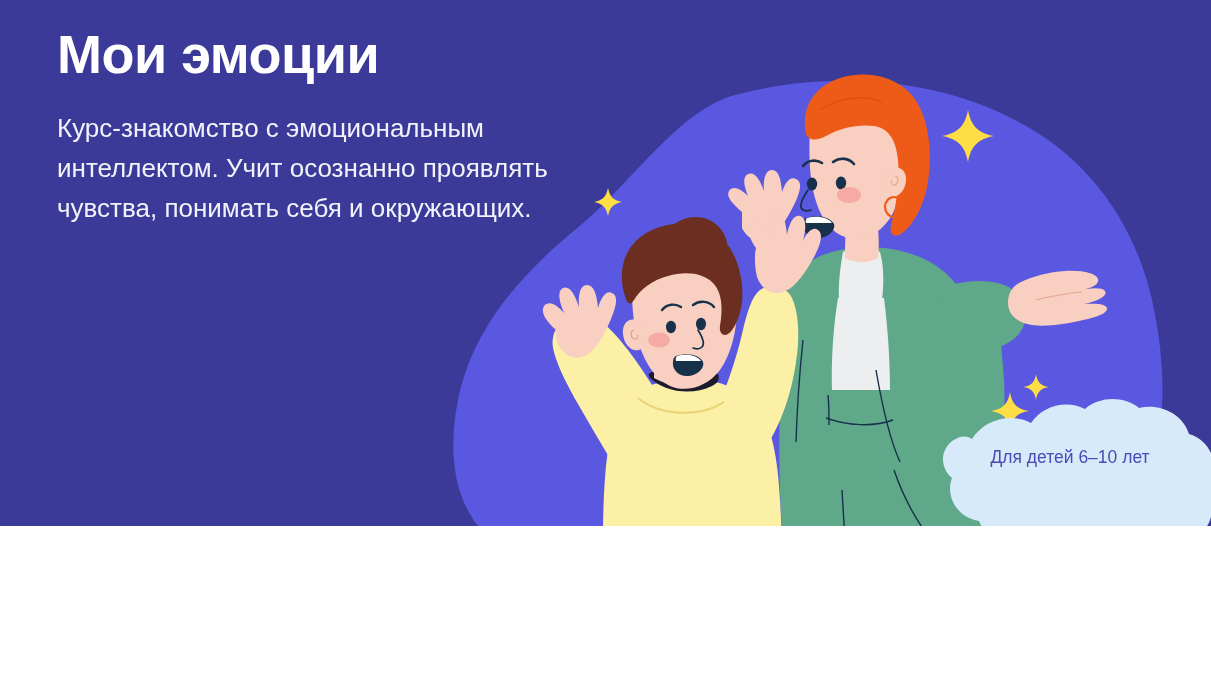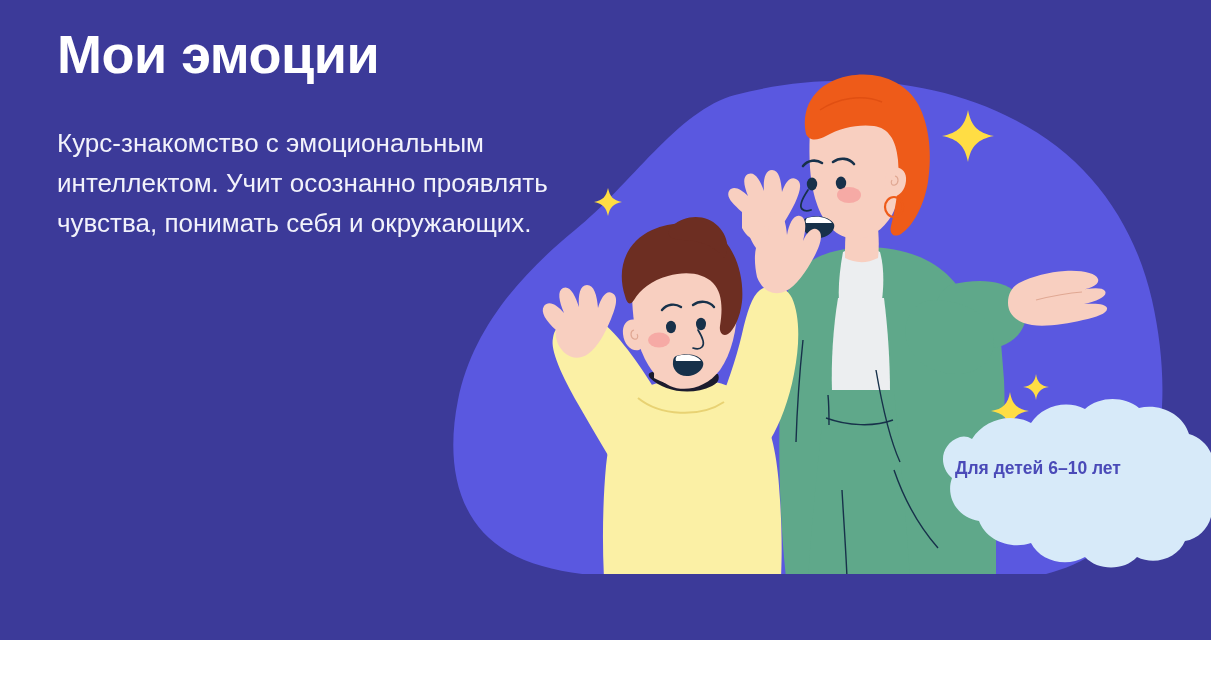--- a/index.html
+++ b/index.html
@@ -6,64 +6,65 @@
     margin: 0;
     padding: 0;
     background: #ffffff;
   }
   body {
     font-family: "Liberation Sans", sans-serif;
   }
   #hero {
     position: relative;
     width: 1211px;
-    height: 640px;
+    height: 526px;
     overflow: hidden;
     background: #3c3a99;
   }
   .text-col {
     position: absolute;
     left: 57px;
     top: 22px;
     width: 600px;
     z-index: 40;
   }
   #course-title {
     margin: 0;
     font-size: 54px;
     line-height: 64px;
     font-weight: bold;
     color: #ffffff;
     letter-spacing: -0.5px;
   }
   #course-description {
-    margin: 37px 0 0 0;
+    margin: 22px 0 0 0;
     font-size: 26px;
     line-height: 40px;
     font-weight: normal;
     color: #f2f2fb;
     max-width: 580px;
   }
   #illustration {
     position: absolute;
     left: 0;
     top: 0;
     width: 1211px;
     height: 682px;
     z-index: 10;
   }
   #cloud-badge-text {
     position: absolute;
     left: 955px;
-    top: 455px;
+    top: 444px;
     width: 230px;
+    text-align: center;
     z-index: 60;
     font-size: 17.5px;
     line-height: 26px;
-    font-weight: bold;
+    font-weight: normal;
     color: #4a4ab8;
     pointer-events: none;
   }
 </style>
 </head>
 <body>
 
 <div id="hero">
 
   <svg id="illustration" viewBox="0 0 1211 682" preserveAspectRatio="none">

